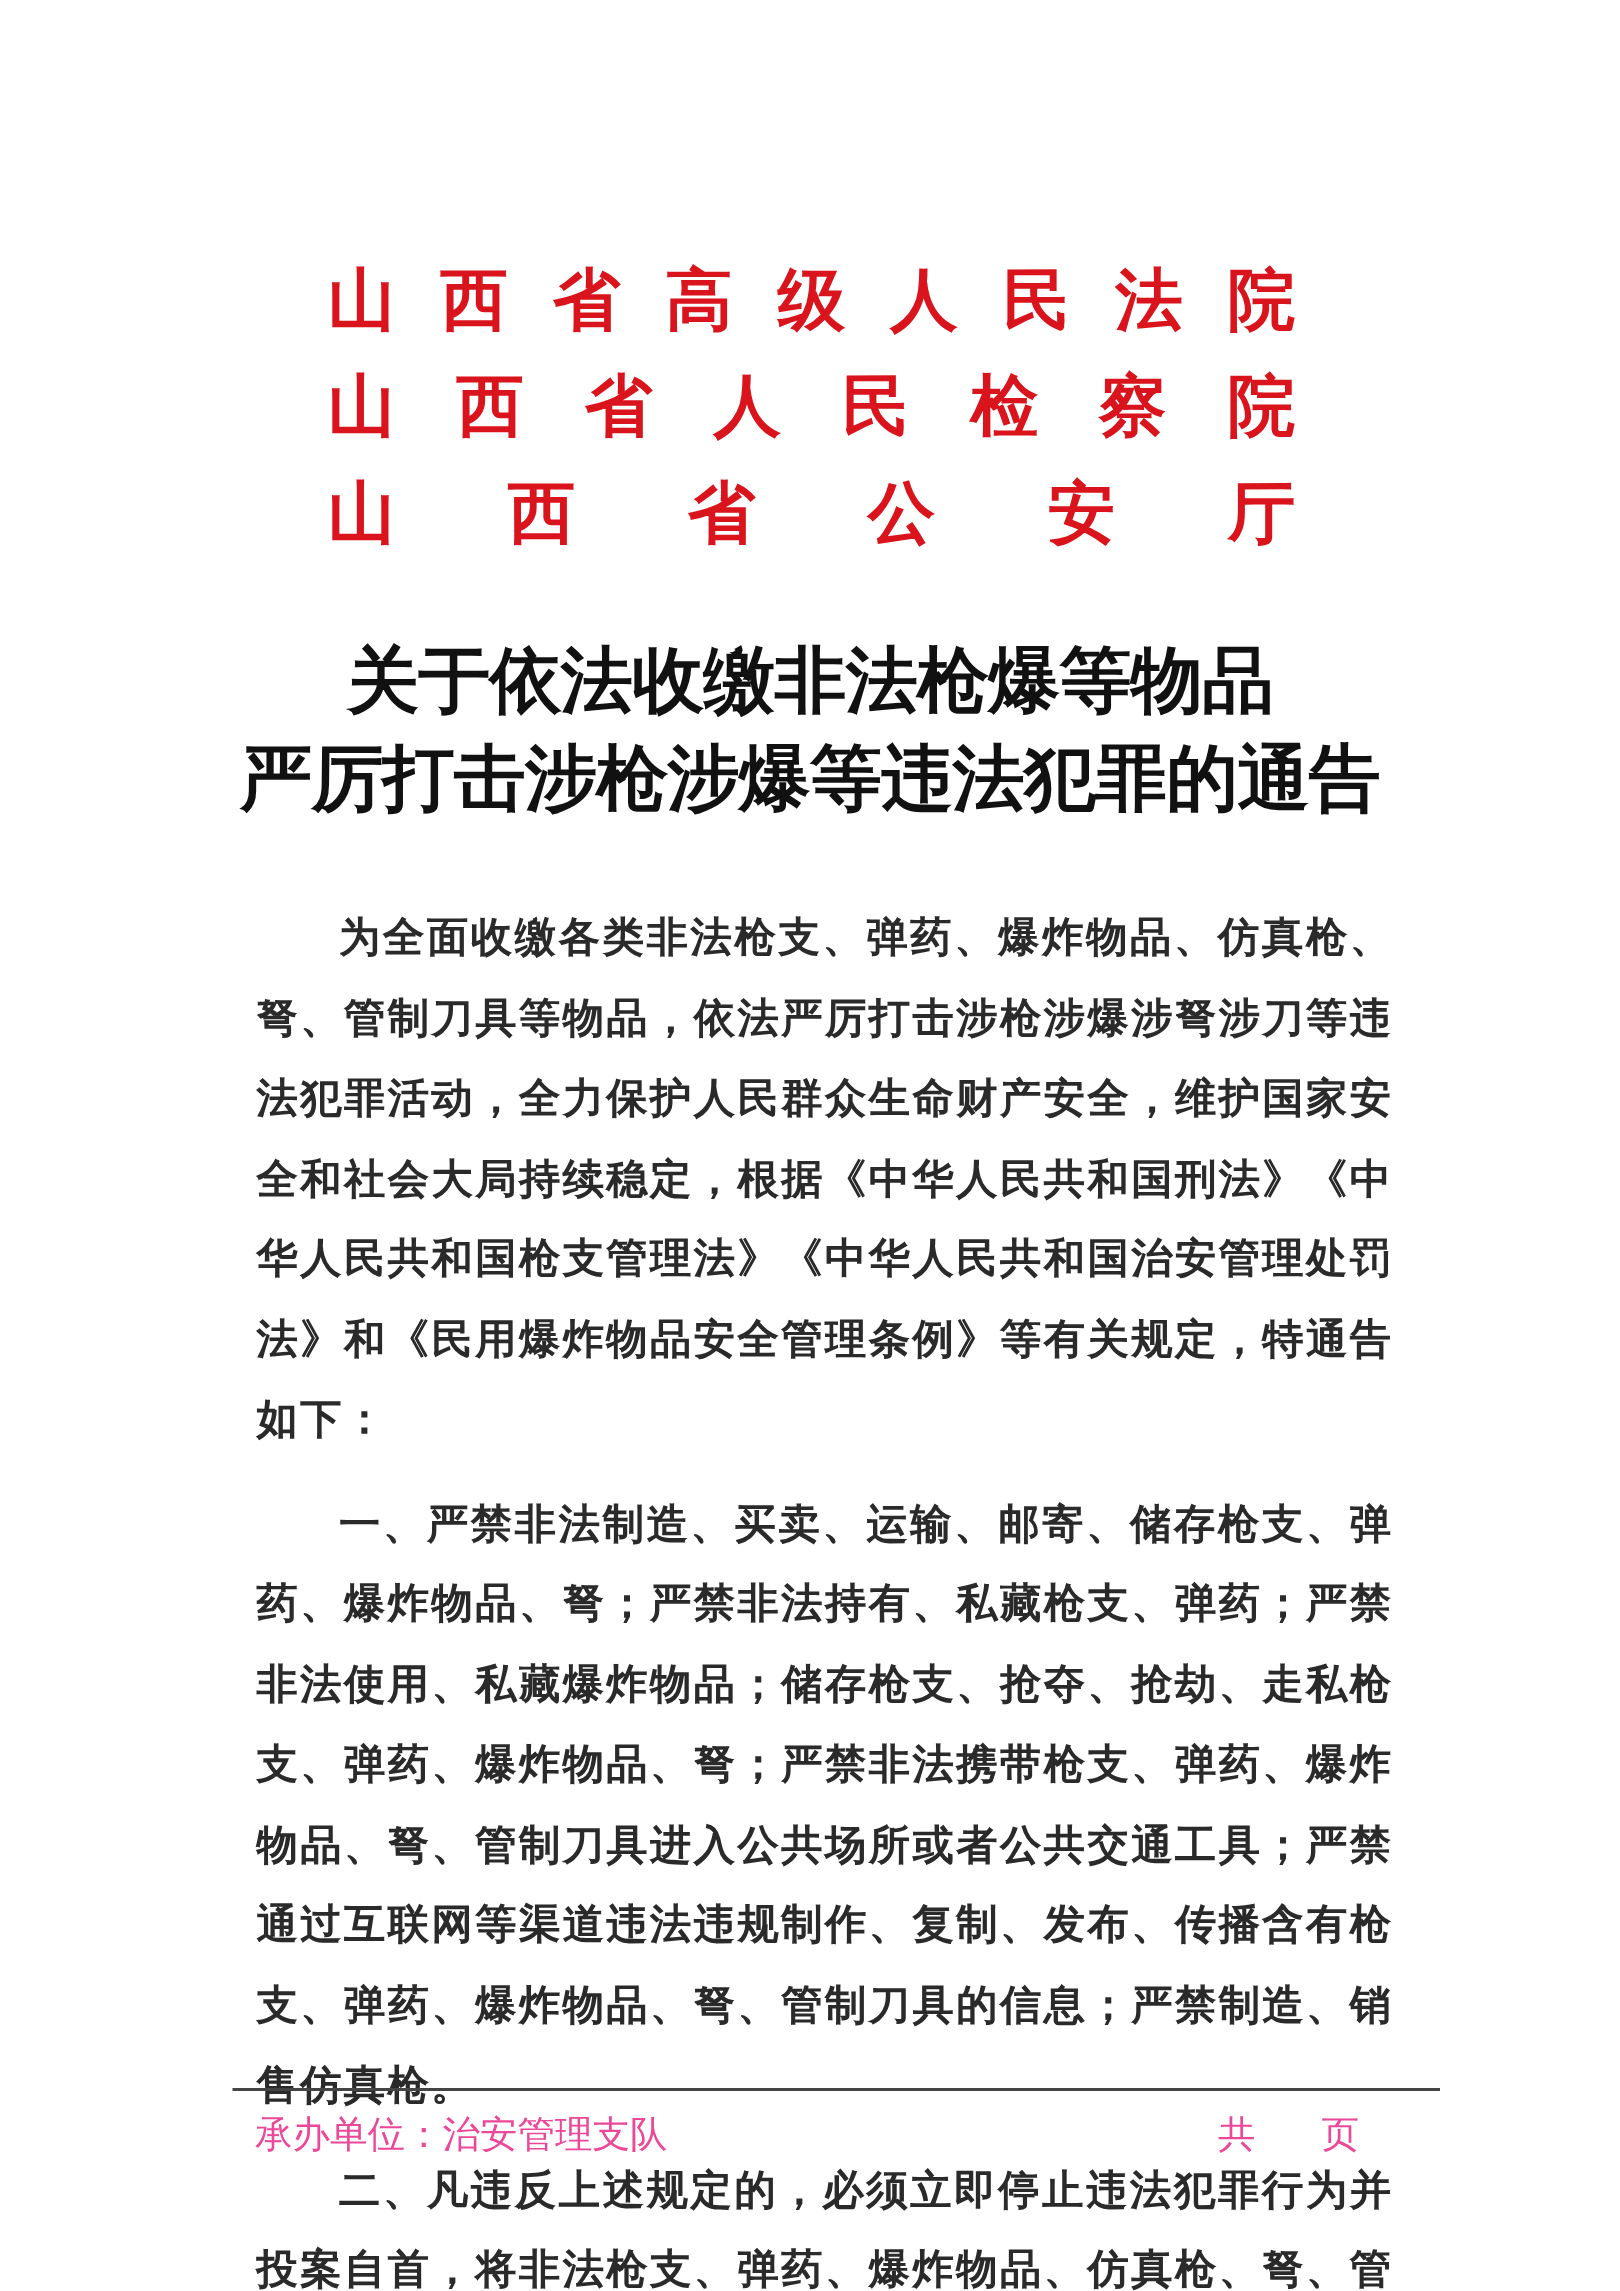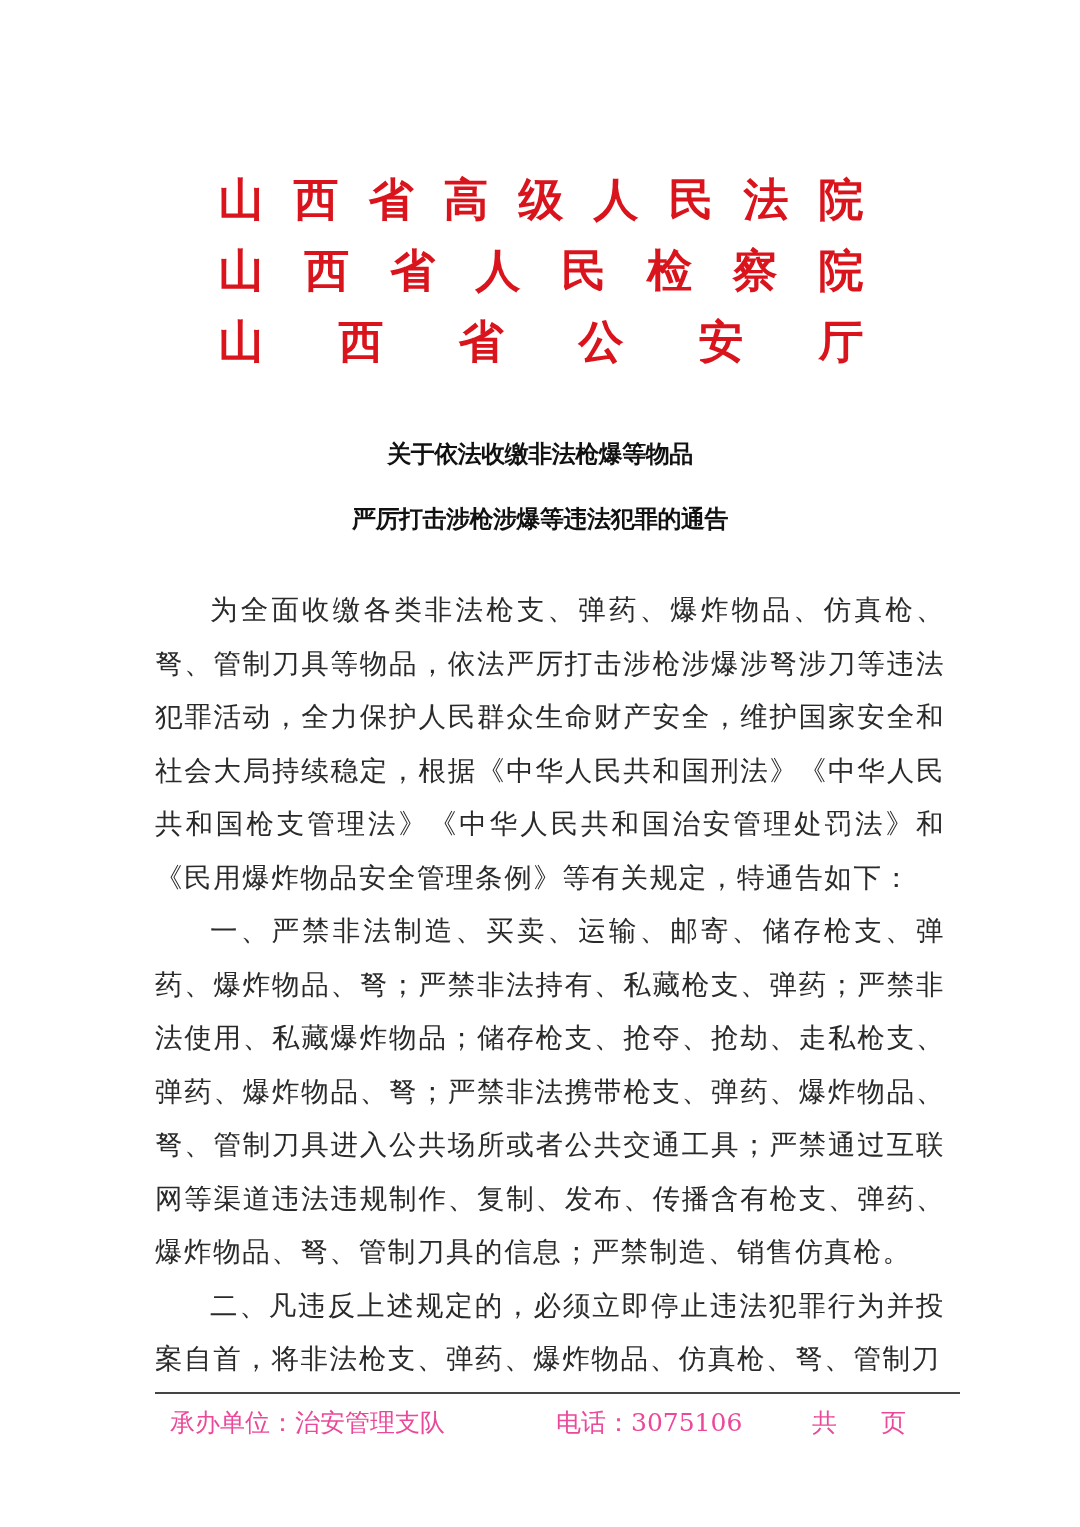--- a/index.html
+++ b/index.html
@@ -32,40 +32,41 @@
     .red-header span {
       display: inline-block;
       width: 46px;
       text-align: center;
     }
     .title {
       position: absolute;
       left: 0;
       width: 1080px;
       text-align: center;
-      font-size: 24px;
+      font-size: 48px;
       font-weight: bold;
       color: #111111;
       line-height: 52px;
       letter-spacing: -0.5px;
     }
     .body-text {
       position: absolute;
       left: 155px;
       width: 790px;
       top: 583px;
       font-size: 27.5px;
       line-height: 53.5px;
       color: #2a2a2a;
       text-align: justify;
       letter-spacing: 1.6px;
     }
     .body-text p {
-      margin: 0;
+      margin: 16px;
       text-indent: 2em;
+      font-weight: bold;
     }
     .footer-rule {
       position: absolute;
       left: 155px;
       width: 805px;
       top: 1392px;
       height: 0;
       border-top: 2px solid #444444;
     }
     .footer {
@@ -126,19 +127,18 @@
   <div class="body-text">
     <p>为全面收缴各类非法枪支、弹药、爆炸物品、仿真枪、弩、管制刀具等物品，依法严厉打击涉枪涉爆涉弩涉刀等违法犯罪活动，全力保护人民群众生命财产安全，维护国家安全和社会大局持续稳定，根据《中华人民共和国刑法》《中华人民共和国枪支管理法》《中华人民共和国治安管理处罚法》和《民用爆炸物品安全管理条例》等有关规定，特通告如下：</p>
     <p>一、严禁非法制造、买卖、运输、邮寄、储存枪支、弹药、爆炸物品、弩；严禁非法持有、私藏枪支、弹药；严禁非法使用、私藏爆炸物品；储存枪支、抢夺、抢劫、走私枪支、弹药、爆炸物品、弩；严禁非法携带枪支、弹药、爆炸物品、弩、管制刀具进入公共场所或者公共交通工具；严禁通过互联网等渠道违法违规制作、复制、发布、传播含有枪支、弹药、爆炸物品、弩、管制刀具的信息；严禁制造、销售仿真枪。</p>
     <p>二、凡违反上述规定的，必须立即停止违法犯罪行为并投案自首，将非法枪支、弹药、爆炸物品、仿真枪、弩、管制刀</p>
   </div>
 
   <div class="footer-rule"></div>
 
   <div class="footer">
     <span class="unit">承办单位：治安管理支队</span>
-    <span class="phone">电话：3075106</span>
     <span class="pages">
       <span>共</span><span>页</span>
     </span>
   </div>
 
 </div>
 
 </body></html>

